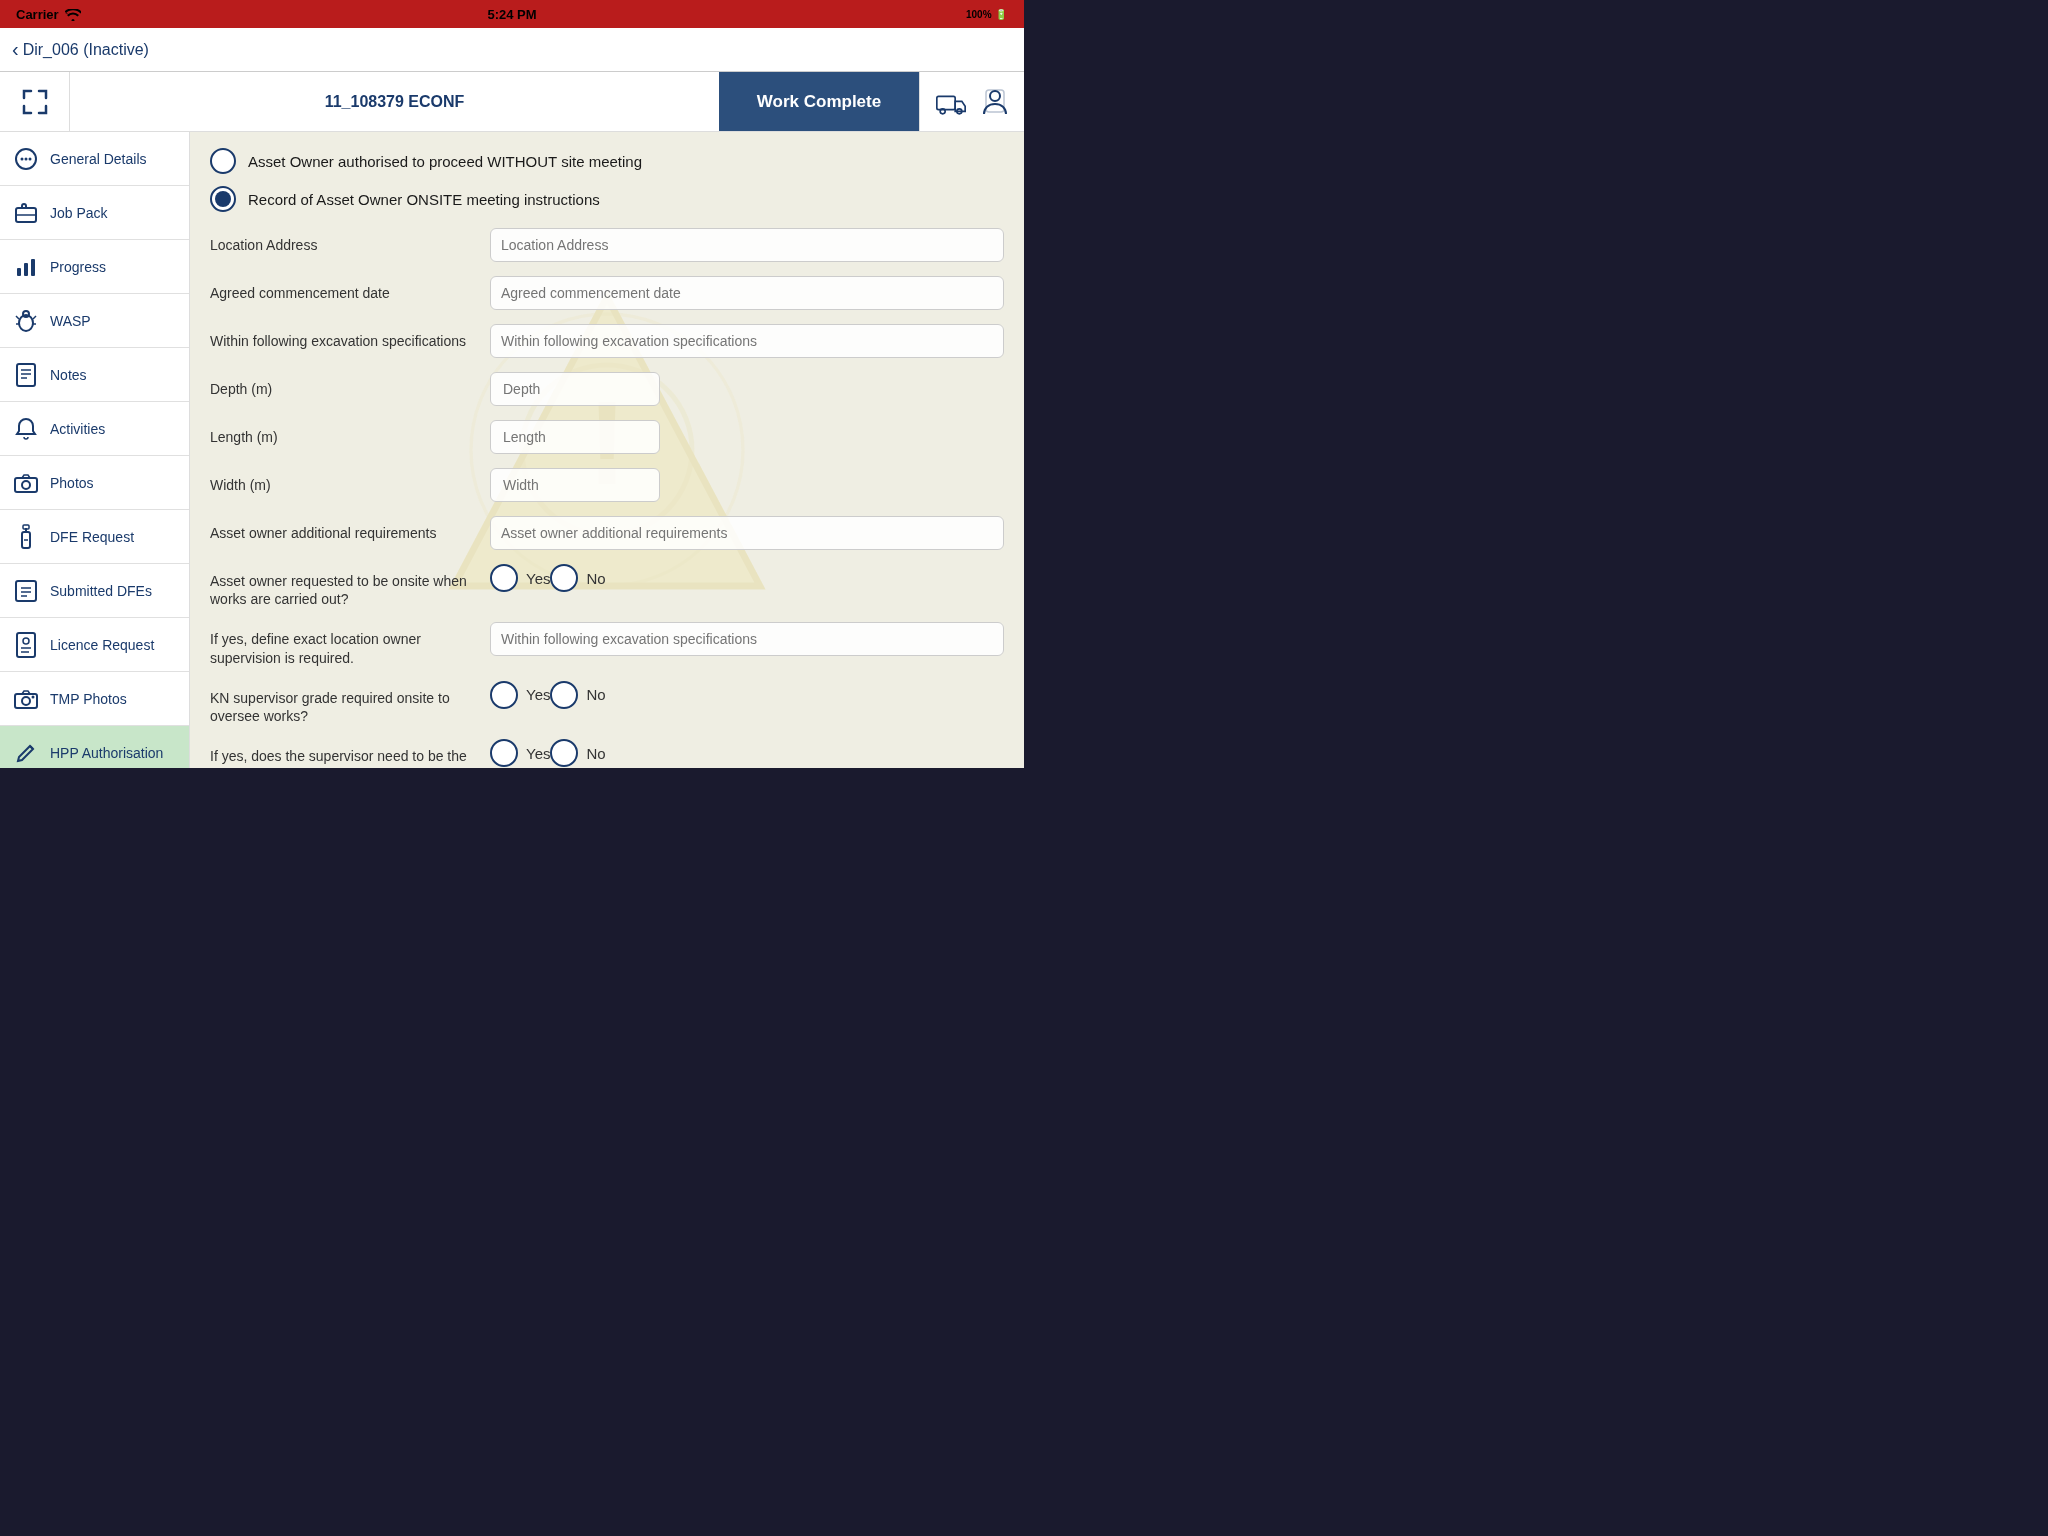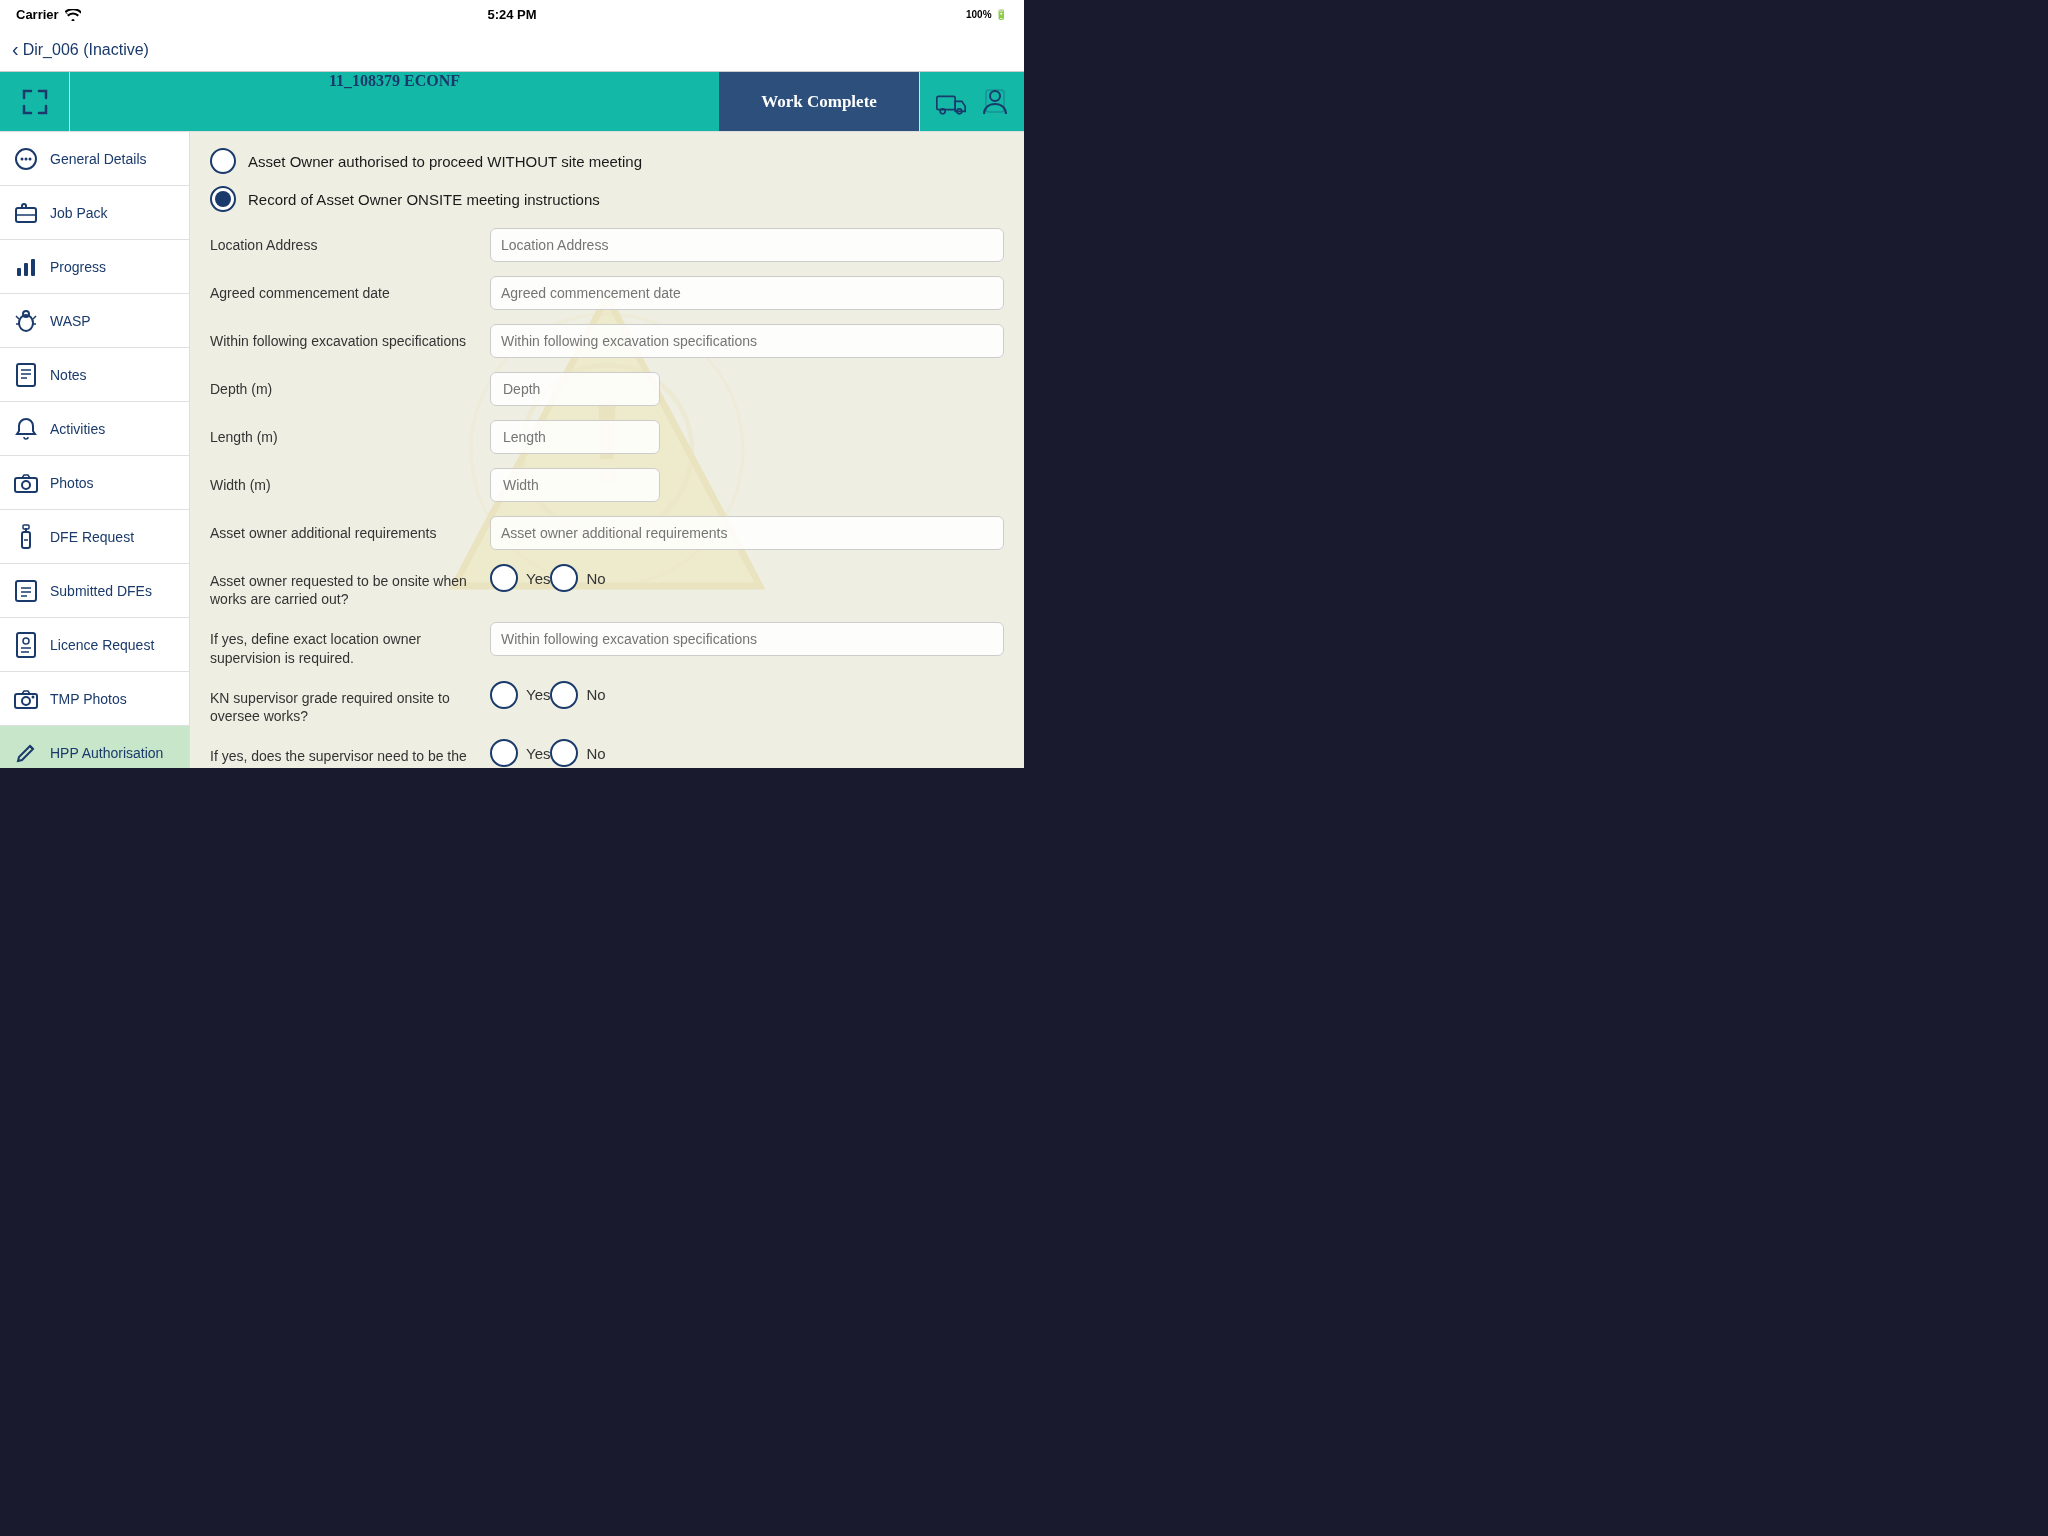--- a/index.html
+++ b/index.html
@@ -7,21 +7,21 @@
       font-family: -apple-system, BlinkMacSystemFont, 'Helvetica Neue', Arial, sans-serif;
       background: #1a1a2e;
       width: 1024px;
       height: 768px;
       overflow: hidden;
       position: relative;
     }
 
     
     .status-bar {
-      background: #ffffff;
+      background: #b91c1c;
       height: 28px;
       display: flex;
       align-items: center;
       justify-content: space-between;
       padding: 0 16px;
       font-size: 13px;
       font-weight: 600;
     }
     .status-left { display: flex; align-items: center; gap: 6px; }
     .status-center { position: absolute; left: 50%; transform: translateX(-50%); font-size: 13px; font-weight: 600; }
@@ -41,26 +41,25 @@
       align-items: center;
       color: #1a3a6b;
       font-size: 16px;
       gap: 4px;
       cursor: pointer;
     }
     .nav-back-chevron { font-size: 20px; color: #1a3a6b; }
 
     
     .header-bar {
-      background: #14b8a6;
+      background: #ffffff;
       height: 60px;
       display: flex;
-      align-items: flex-start;
+      align-items: center;
       border-bottom: 1px solid #ddd;
-      font-family: Liberation Serif, serif;
     }
     .header-expand {
       width: 70px;
       display: flex;
       align-items: center;
       justify-content: center;
       height: 100%;
       border-right: 1px solid #ddd;
     }
     .expand-icon { font-size: 20px; color: #1a3a6b; }

